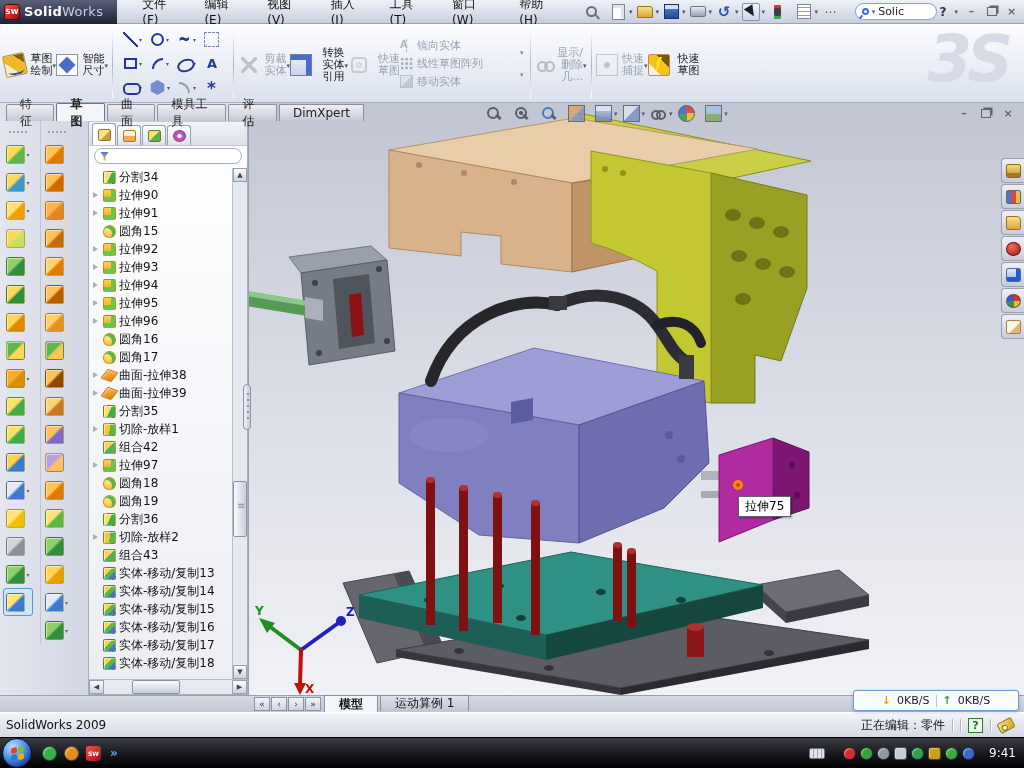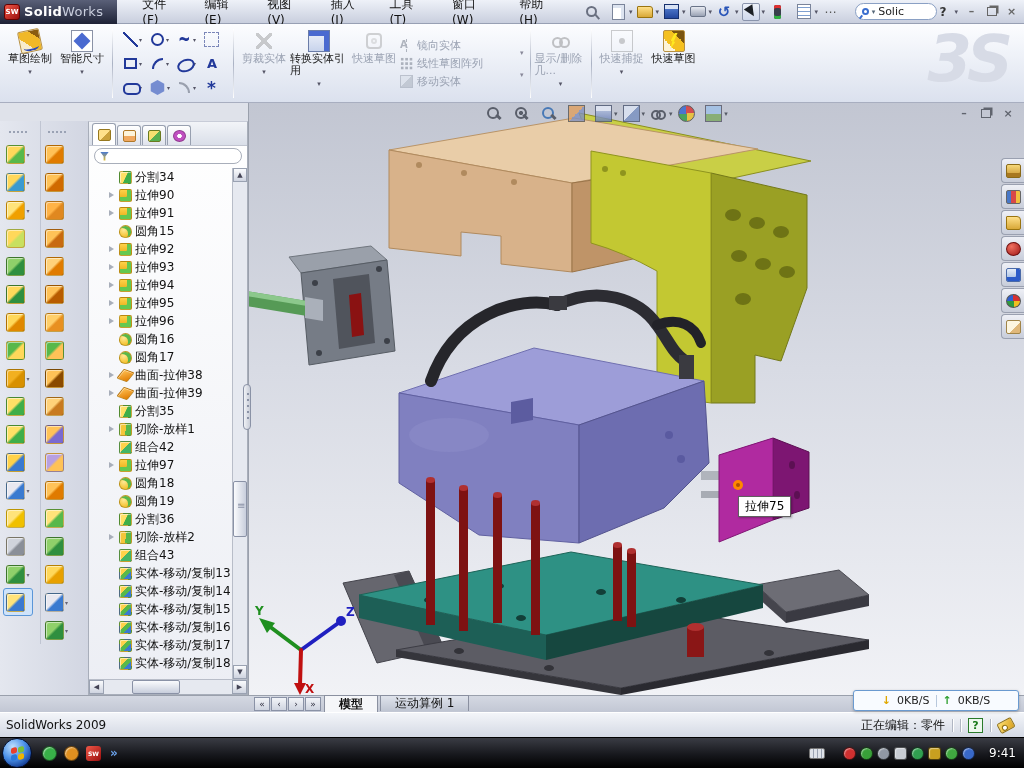--- a/index.html
+++ b/index.html
@@ -36,21 +36,21 @@
 .search .scaret{font-size:7px;color:#567}
 .winctl{display:flex;align-items:center;margin-left:auto;margin-right:4px;gap:3px}
 .helpq{color:#333;font-weight:bold;font-size:12px;padding:0 3px}
 .wbtn{width:17px;height:15px;display:flex;align-items:center;justify-content:center;color:#666;font-size:11px;font-weight:bold}
 .wrest::before{content:"";width:8px;height:7px;border:1.5px solid #666;box-shadow:2px -2px 0 -0.5px #666}
 
 
 .ribbon{position:absolute;top:24px;left:0;width:1024px;height:79px;background:linear-gradient(#fcfdff,#dbe1ee);border-bottom:1px solid #a8aec0;display:flex;align-items:stretch;padding:3px 2px 2px 4px}
 .watermark{position:absolute;right:16px;top:-2px;font-size:64px;font-style:italic;font-weight:bold;color:#d7dbe6;letter-spacing:-5px;pointer-events:none}
 .rsep{width:1px;background:linear-gradient(#fff,#aab2c4,#fff);margin:2px 4px}
-.rbtn{width:52px;display:flex;flex-direction:column;align-items:center;text-align:left;font-size:11px;line-height:12px;padding-top:3px;border-radius:3px;color:#1a1a1a}
+.rbtn{width:52px;display:flex;flex-direction:row;align-items:center;text-align:right;font-size:11px;line-height:12px;padding-top:3px;border-radius:3px;color:#1a1a1a}
 .rbtn.wide{width:58px}
 .rbtn .ric{width:22px;height:22px;margin-bottom:1px;position:relative;flex:none}
 .rbtn .rcaret{font-size:7px;color:#556;margin-top:1px}
 .rbtn.dis{color:#9aa2b2}
 .rbtn.dis .ric{opacity:.45;filter:grayscale(.9)}
 .ric-sketch{background:linear-gradient(45deg,#f8eccb 35%,#f0b828 35% 75%,#8a5c10 75%);border-radius:2px;transform:rotate(-12deg);border:1px solid #b89040}
 .ric-sketch::after{content:"";position:absolute;left:2px;top:12px;width:16px;height:6px;border-bottom:2px solid #2a4ab8;border-radius:50%}
 .ric-smartdim{border:1px solid #8a92a6;background:#fff}
 .ric-smartdim::before{content:"";position:absolute;inset:4px;background:#4a6ad0;transform:rotate(45deg)}
 .ric-trim::before{content:"";position:absolute;inset:3px;background:linear-gradient(45deg,transparent 42%,#8a92a2 42% 58%,transparent 58%),linear-gradient(-45deg,transparent 42%,#8a92a2 42% 58%,transparent 58%)}
@@ -145,21 +145,21 @@
 .tpt{width:24px;height:20px;border:1px solid #98a0b0;border-bottom:none;border-radius:3px 3px 0 0;background:linear-gradient(#fff,#dfe3ec);display:flex;align-items:center;justify-content:center}
 .tpt.sel{background:#fff;height:22px}
 .tpti{width:13px;height:12px;border-radius:2px}
 .hico-feature{background:linear-gradient(135deg,#ffe08a 55%,#caa03a 55%);border:1px solid #96781e}
 .hico-property{background:linear-gradient(#fdf3da 50%,#f0a860 50%);border:1px solid #b07828}
 .hico-configuration{background:linear-gradient(135deg,#f6e070 50%,#58b050 50%);border:1px solid #6a7a20}
 .hico-dimxpert{background:radial-gradient(circle,#fff 2px,#c050c0 2.4px);border-radius:50%;border:1px solid #903890}
 .tpfilter{height:20px;padding:2px 5px}
 .fpill{height:16px;border:1px solid #a8aeba;border-radius:8px;background:#fff;display:flex;align-items:center;padding:0 5px;gap:4px}
 .funnel{width:9px;height:9px;background:linear-gradient(#4a7ad0,#e8c030);clip-path:polygon(0 0,100% 0,60% 55%,60% 100%,40% 100%,40% 55%)}
-.tplist{position:relative;flex:1;overflow:hidden;padding:2px 16px 0 18px;font-size:12px}
+.tplist{position:relative;flex:1;overflow:hidden;padding:2px 16px 0 2px;font-size:12px}
 .titem{height:18px;display:flex;align-items:center;gap:3px;white-space:nowrap}
 .texp{width:9px;height:9px;flex:none;position:relative}
 .texp.on::before{content:"";position:absolute;left:2px;top:1px;border-top:3.5px solid transparent;border-bottom:3.5px solid transparent;border-left:5px solid #a8aeba}
 .ti{width:13px;height:13px;flex:none;border-radius:2px;border:1px solid rgba(110,85,10,.4);box-shadow:inset 1px 1px 0 rgba(255,255,255,.5)}
 .ti-split{background:linear-gradient(115deg,#ffe066 48%,#3fae49 52%)}
 .ti-extrude{background:linear-gradient(#ffd24a,#e8a810);box-shadow:inset -4px -4px 0 #64c850}
 .ti-fillet{background:radial-gradient(circle at 35% 35%,#ffe996,#f0b000);border-radius:50% 50% 45% 45%;box-shadow:inset -3px 2px 0 #58b84a}
 .ti-surface{background:linear-gradient(135deg,#ffc257,#e07b00);transform:rotate(20deg) skewX(-18deg) scale(.9)}
 .ti-cutloft{background:linear-gradient(100deg,#f5c63a 52%,#58b84a 52%)}
 .ti-combine{background:linear-gradient(135deg,#ffd24a 50%,#45b565 50%)}
@@ -425,20 +425,29 @@
       <span class="rlabel">快速捕捉</span>
       <span class="rcaret">▾</span>
     </div>
     <div class="rbtn">
       <span class="ric ric-rapid"></span>
       <span class="rlabel">快速草图</span>
     </div>
     <div class="watermark">3S</div>
   </div>
 
+  <div class="cmdtabs">
+
+  <span class="ctab">特征</span>
+      <span class="ctab active">草图</span>
+      <span class="ctab">曲面</span>
+      <span class="ctab">模具工具</span>
+      <span class="ctab">评估</span>
+      <span class="ctab">DimXpert</span>
+    </div>
 
   <div class="workarea">
 
     <div class="viewport">
       <svg width="776" height="592" viewBox="0 0 776 592" style="position:absolute;left:0;top:0">
 
         <polygon points="330,10 562,58 470,78 344,46" fill="#c9cf46" stroke="#8a8e20" stroke-width="1"></polygon>
         <polygon points="140,47 325,15 509,46 323,80" fill="#e9cda8" stroke="#b99468" stroke-width="1"></polygon>
         <path d="M140,47 L323,80 L323,169 L252,161 L252,133 L212,129 L212,153 L140,145 Z" fill="#d8b28a" stroke="#b08a5e" stroke-width="1"></path>
         <polygon points="323,80 412,67 412,150 323,169" fill="#bf9468" stroke="#9a7448" stroke-width="1"></polygon>

